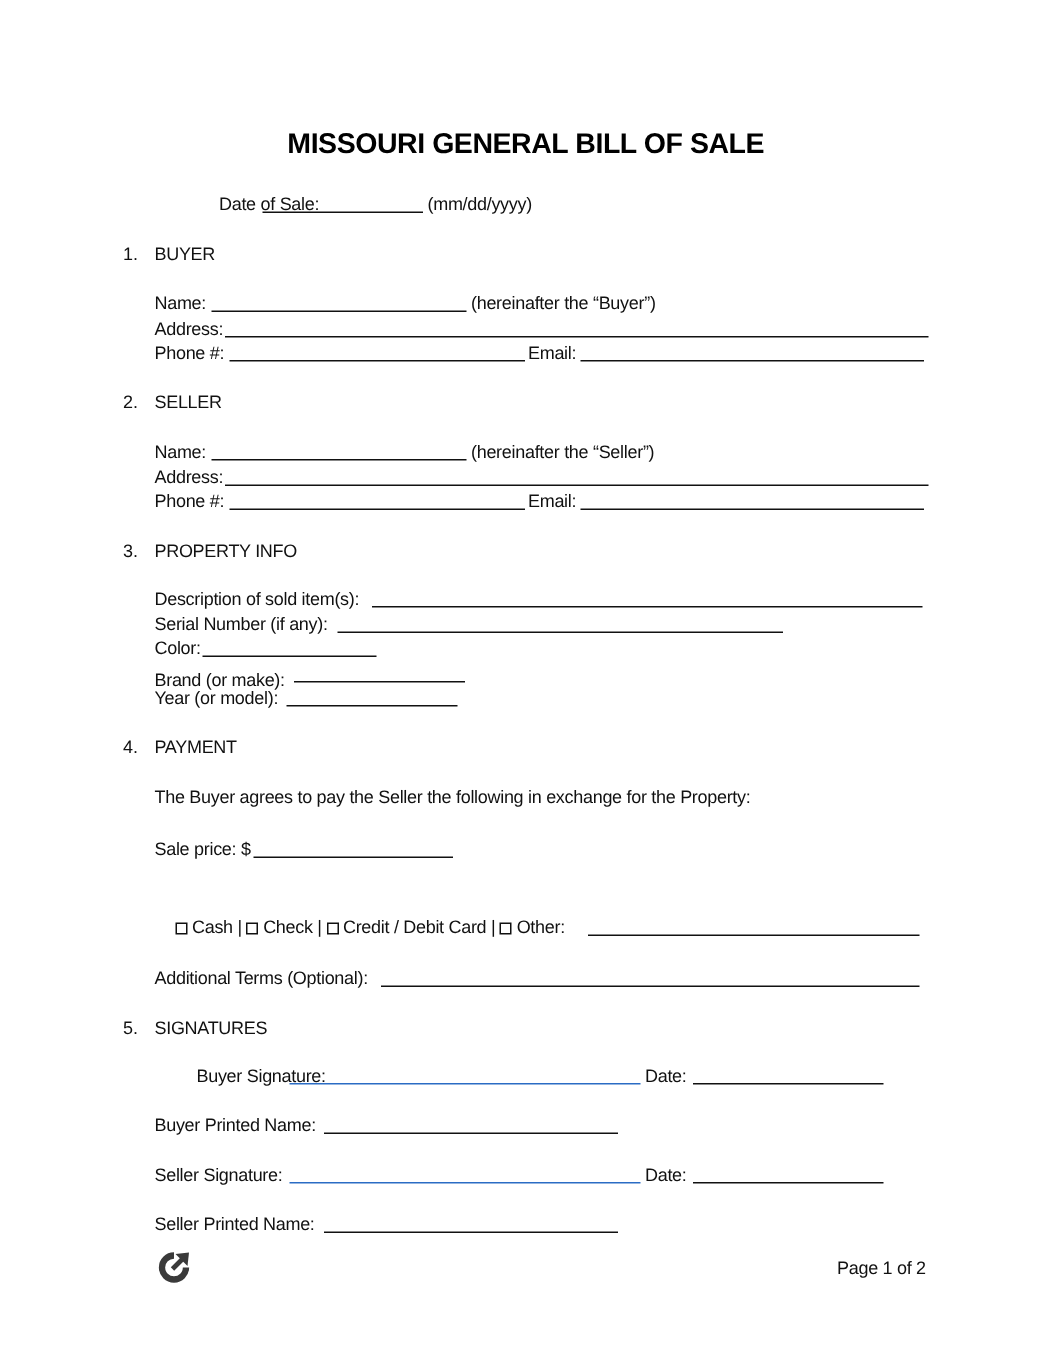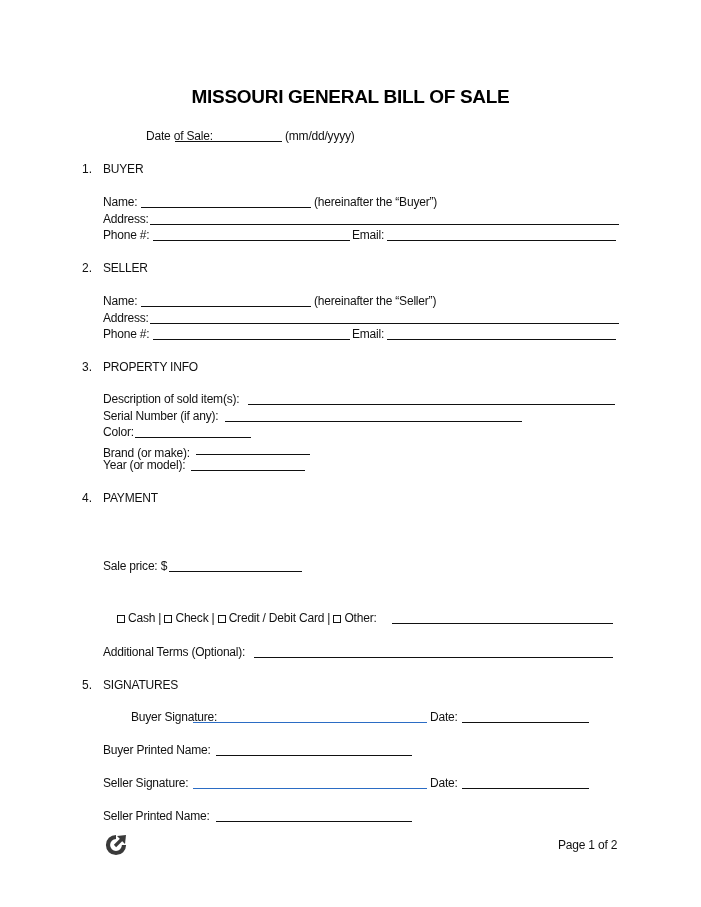--- a/index.html
+++ b/index.html
@@ -80,20 +80,21 @@
 
   <span class="abs" style="left:103px; top:446px;">Brand (or make):</span>
   <div class="line" style="left:196px; top:454px; width:114px;"></div>
 
   <span class="abs" style="left:103px; top:458px;text-align:center;">Year (or model):</span>
   <div class="line" style="left:191px; top:470px; width:114px;"></div>
 
   <span class="num" style="top:491px;">4.</span>
   <span class="head" style="top:491px;">PAYMENT</span>
 
+  <span class="abs" style="left:103px; top:524px;">The Buyer agrees to pay the Seller the following in exchange for the Property:</span>
 
   <span class="abs" style="left:103px; top:559px;">Sale price: $</span>
   <div class="line" style="left:169px; top:571px; width:133px;"></div>
 
 
   <span class="abs" style="left:117px; top:611px;">
     <span><span class="box"></span><span>Cash</span></span>
     <span>|</span>
     <span><span class="box"></span><span>Check</span></span>
     <span>|</span>

